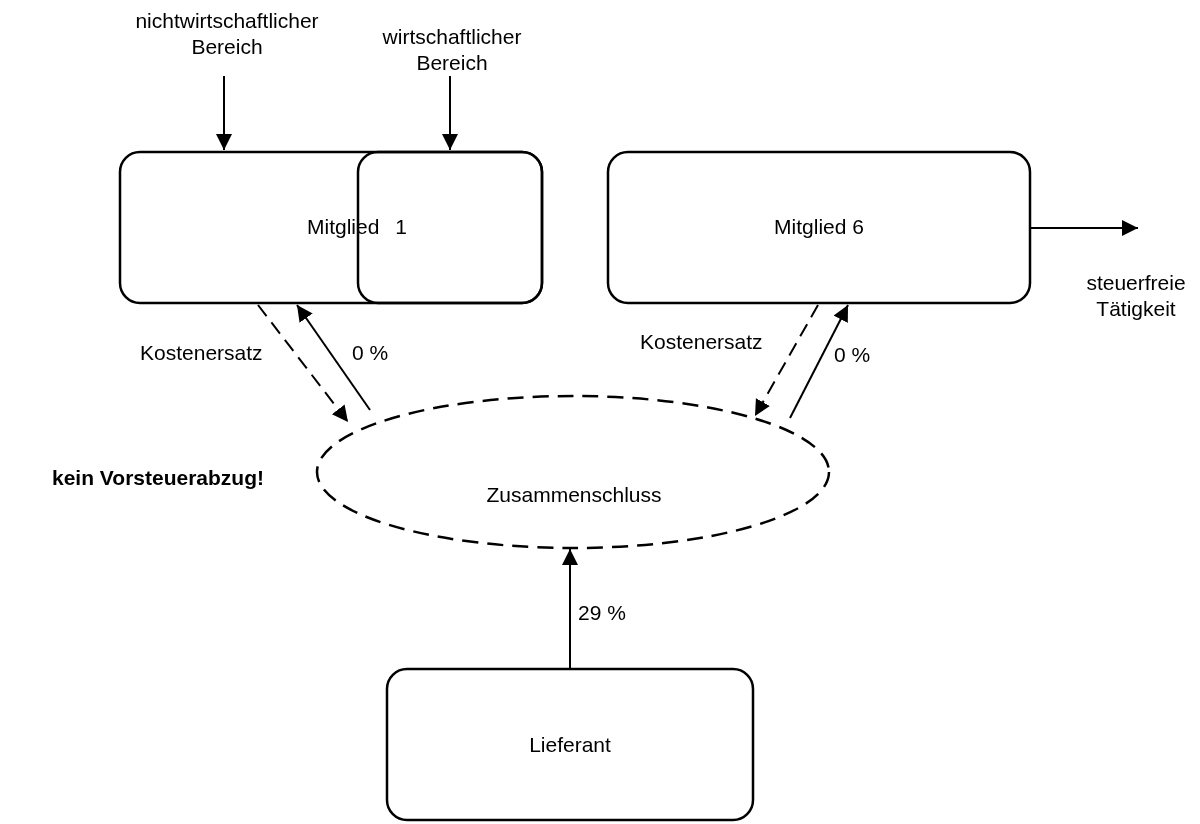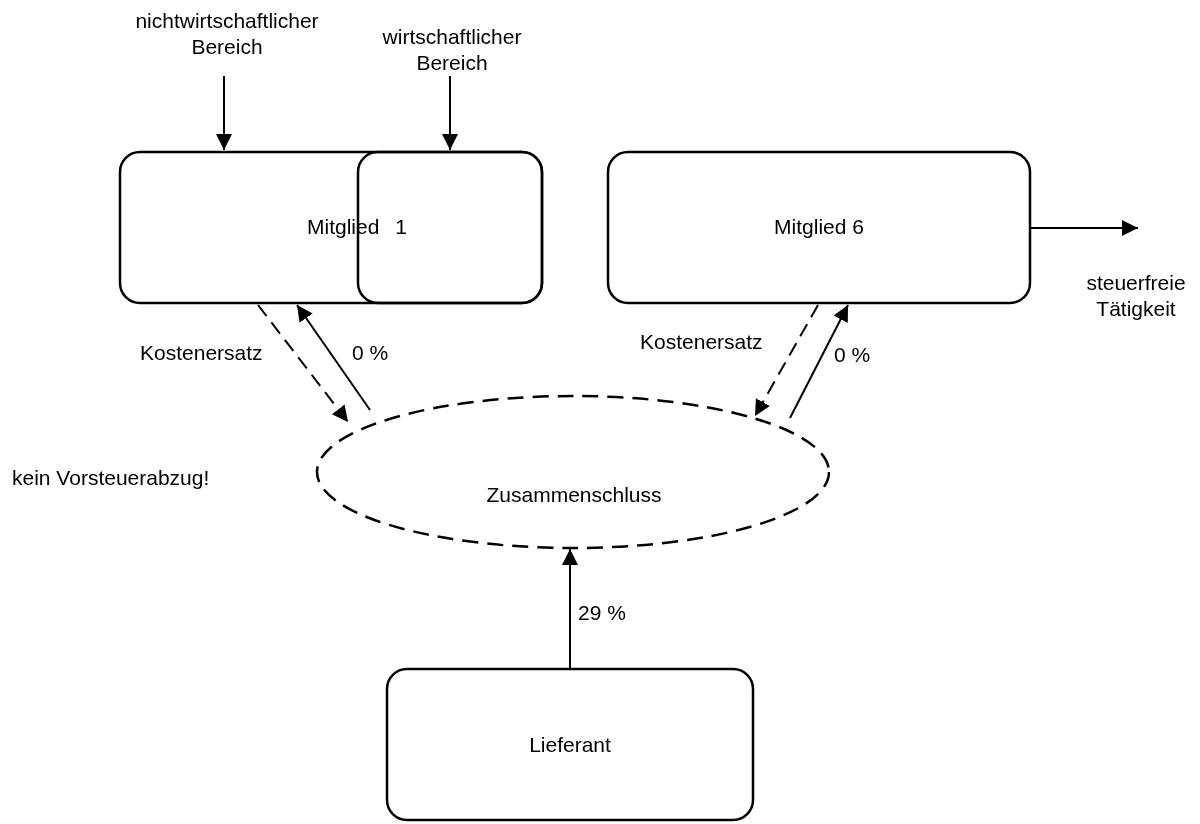--- a/index.html
+++ b/index.html
@@ -1,21 +1,21 @@
 <!DOCTYPE html>
 <html><head>
   <meta charset="utf-8">
   <style>
     html, body { margin:0; padding:0; background:#ffffff; }
     body { width:1200px; height:824px; position:relative; overflow:hidden;
            font-family: "Liberation Sans", sans-serif; color:#000; }
     svg { position:absolute; left:0; top:0; }
     .lbl { position:absolute; font-size:21px; line-height:26px; white-space:nowrap;text-align:right; }
     .center { text-align:center; transform:translateX(-50%); }
-    .bold { font-weight:normal; }
+    .bold { font-weight:bold;margin-left:40px; }
   </style>
 </head>
 <body>
 
 <svg width="1200" height="824" viewBox="0 0 1200 824">
   <defs>
     <marker id="ah" markerWidth="10" markerHeight="10" refX="9" refY="5" orient="auto" markerUnits="userSpaceOnUse">
       <path d="M0,0 L10,5 L0,10 z" fill="#000"></path>
     </marker>
     <marker id="ahb" markerWidth="18" markerHeight="18" refX="16" refY="8" orient="auto" markerUnits="userSpaceOnUse">

